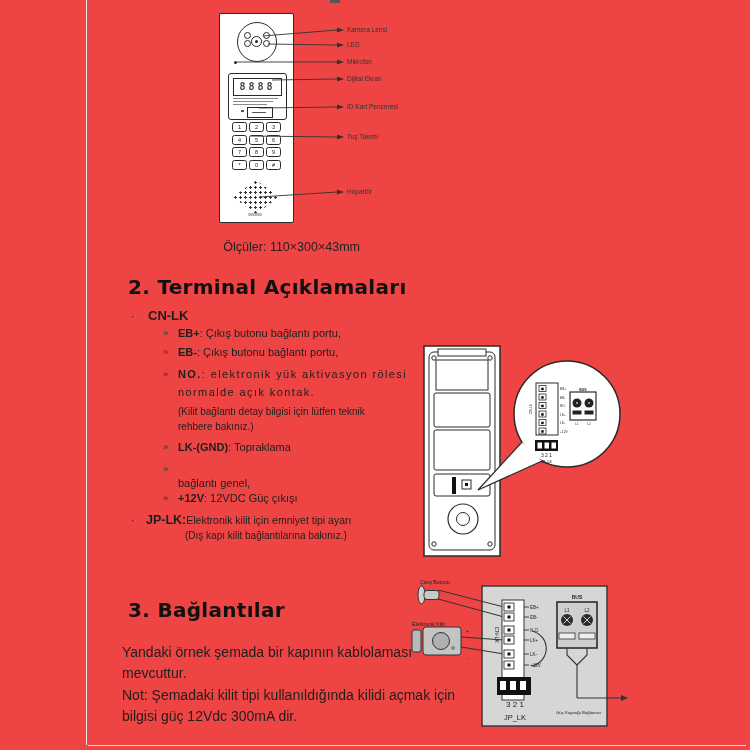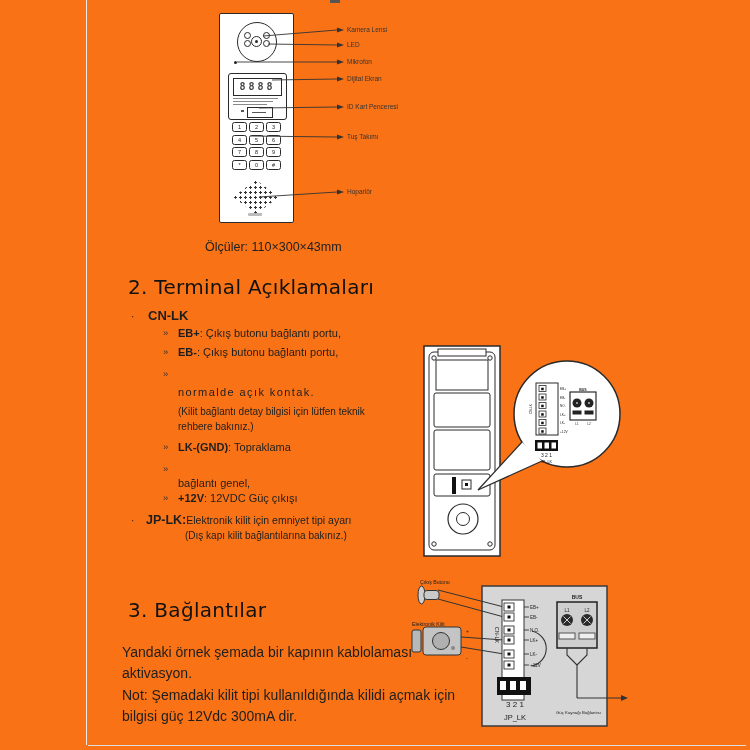--- a/index.html
+++ b/index.html
@@ -1,18 +1,18 @@
 <!DOCTYPE html>
 <html><head>
 <meta charset="utf-8">
 <style>
   html,body{margin:0;padding:0;}
   .page{
     position:relative;width:750px;height:750px;overflow:hidden;
-    background:#f97316;font-family:"Liberation Sans",sans-serif;color:#1e1e1e;
+    background:#ef4444;font-family:"Liberation Sans",sans-serif;color:#1e1e1e;
   }
   .abs{position:absolute;}
   
   .left-seam{left:86px;top:0;width:1px;height:745px;background:#ececec;}
   .bottom-seam{left:88px;top:745px;width:658px;height:1px;background:#dcdcdc;}
   .top-speck{left:330px;top:0;width:10px;height:3px;background:#555;}
   
   .device{left:219px;top:13px;width:73px;height:208px;border:1.5px solid #2a2a2a;border-radius:2px;background:#fff;}
   .cam-circle{position:absolute;left:17px;top:8px;width:38px;height:38px;border:1.4px solid #2a2a2a;border-radius:50%;}
   .lens{position:absolute;left:13px;top:13px;width:9px;height:9px;border:1.6px solid #2a2a2a;border-radius:50%;}
@@ -28,23 +28,23 @@
   .idwin-line{position:absolute;left:4px;top:3.5px;width:14px;height:1.2px;background:#555;}
   .iddot{position:absolute;left:12px;top:36px;width:3px;height:2px;background:#555;}
   .keypad{left:12px;top:108px;display:grid;grid-template-columns:repeat(3,15px);grid-auto-rows:10px;gap:2.5px 2px;}
   .key{border:1.1px solid #2a2a2a;border-radius:2.5px;font-size:5.5px;display:flex;align-items:center;justify-content:center;color:#222;background:#fff;}
   .speaker{left:13px;top:166px;width:46px;height:34px;
     background-image:radial-gradient(#333 1px,transparent 1.3px);background-size:5px 5px;
     clip-path:polygon(50% 0,100% 50%,50% 100%,0 50%);}
   .brand{left:28px;top:199px;width:14px;height:3px;background:#aaa;border-radius:1px;opacity:.8;}
   .callout{left:347px;font-size:6.5px;color:#333;white-space:nowrap;}
   
-  .caption{left:205px;top:240px;width:155px;text-align:left;font-size:12.5px;color:#222;}
-  .h2{left:128px;top:275px;font-family:"DejaVu Sans",sans-serif;font-size:20px;font-weight:normal;color:#111;letter-spacing:.3px;white-space:nowrap;}
-  .h3{left:128px;top:598px;font-family:"DejaVu Sans",sans-serif;font-size:20px;font-weight:normal;color:#111;letter-spacing:.3px;white-space:nowrap;}
+  .caption{left:205px;top:240px;width:155px;text-align:right;font-size:12.5px;color:#222;}
+  .h2{left:128px;top:275px;font-family:"DejaVu Sans",sans-serif;font-size:20px;font-weight:bold;color:#111;letter-spacing:.3px;white-space:nowrap;}
+  .h3{left:128px;top:598px;font-family:"DejaVu Sans",sans-serif;font-size:20px;font-weight:bold;color:#111;letter-spacing:.3px;white-space:nowrap;}
   .line{position:absolute;white-space:nowrap;font-size:11px;color:#1e1e1e;}
   .b{font-weight:bold;}
   .bullet1{font-size:10px;}
   .marker{position:absolute;left:163px;font-size:9.5px;color:#333;}
   .note{font-size:10px;}
   .spread{letter-spacing:1.4px;}
   .para{position:absolute;left:122px;font-size:14px;color:#1e1e1e;white-space:nowrap;}
   svg{position:absolute;pointer-events:none;}
   svg text{font-family:"Liberation Sans",sans-serif;fill:#222;}
 </style>
@@ -132,20 +132,21 @@
   <span class="abs line bullet1" style="left:131px;top:311px">·</span>
   <span class="abs line b" style="left:148px;top:308px;font-size:13px">CN-LK</span>
 
   <span class="marker" style="top:327px">»</span>
   <span class="abs line" style="left:178px;top:327px"><b class="b">EB+</b><span>: Çıkış butonu bağlantı portu,</span></span>
 
   <span class="marker" style="top:346px">»</span>
   <span class="abs line" style="left:178px;top:346px"><b class="b">EB-</b><span>: Çıkış butonu bağlantı portu,</span></span>
 
   <span class="marker" style="top:368px">»</span>
+  <span class="abs line spread" style="left:178px;top:368px"><b class="b">NO.</b><span>: elektronik yük aktivasyon rölesi</span></span>
   <span class="abs line spread" style="left:178px;top:386px">normalde açık kontak.</span>
   <span class="abs line note" style="left:178px;top:406px">(Kilit bağlantı detay bilgisi için lütfen teknik</span>
   <span class="abs line note" style="left:178px;top:421px">rehbere bakınız.)</span>
 
   <span class="marker" style="top:441px">»</span>
   <span class="abs line" style="left:178px;top:441px"><b class="b">LK-(GND)</b><span>: Topraklama</span></span>
 
   <span class="marker" style="top:463px">»</span>
   <span class="abs line" style="left:178px;top:477px">bağlantı genel,</span>
 
@@ -230,21 +231,21 @@
         <circle cx="589" cy="403" r="1" fill="#bbb"></circle>
       <rect x="572.5" y="410.5" width="9" height="4" fill="#222"></rect>
       <rect x="584.5" y="410.5" width="9" height="4" fill="#222"></rect>
       <text x="577" y="424.5" font-size="3" text-anchor="middle" fill="#555">L1</text>
       <text x="589" y="424.5" font-size="3" text-anchor="middle" fill="#555">L2</text>
     </g>
   </svg>
 
   <div class="abs h3">3. Bağlantılar</div>
   <span class="para" style="top:644px">Yandaki örnek şemada bir kapının kablolaması</span>
-  <span class="para" style="top:665px">aktivasyon.</span>
+  <span class="para" style="top:665px">mevcuttur.</span>
   <span class="para" style="top:687px">Not: Şemadaki kilit tipi kullanıldığında kilidi açmak için</span>
   <span class="para" style="top:708px">bilgisi güç 12Vdc 300mA dir.</span>
 
   <svg class="abs" style="left:405px;top:570px" width="245" height="175" viewBox="405 570 245 175">
 
     <rect x="482" y="586" width="125" height="140" fill="#d6d6d6" stroke="#3a3a3a" stroke-width="1.5"></rect>
 
     <text x="420" y="584" font-size="5.2">Çıkış Butonu</text>
     <g>
       <ellipse cx="421.5" cy="595" rx="3.5" ry="9" fill="#d0d0d0" stroke="#333"></ellipse>

